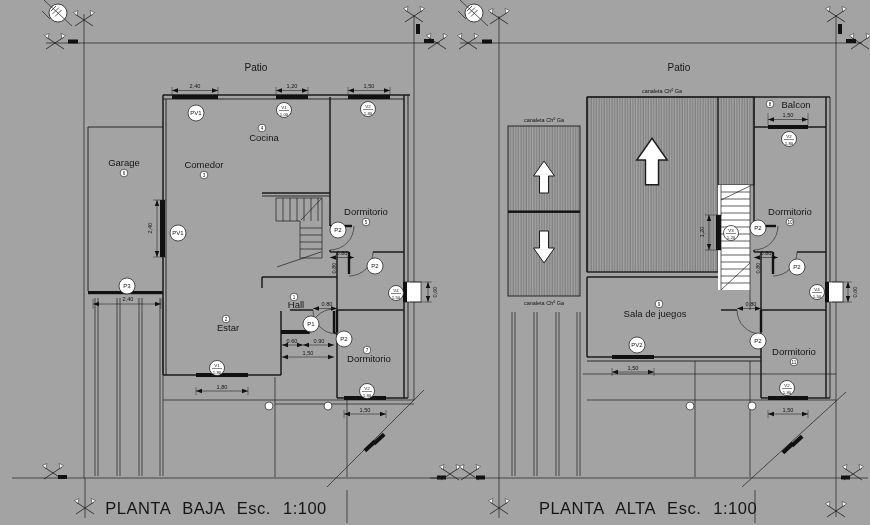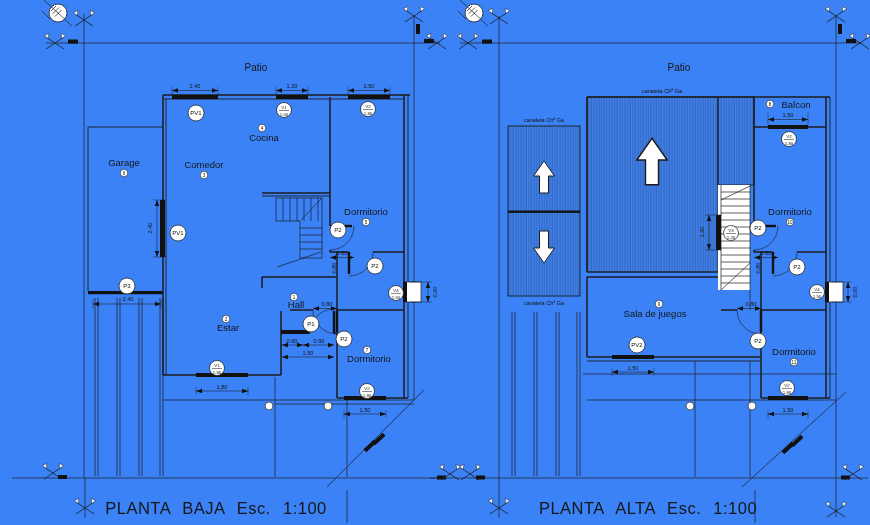--- a/index.html
+++ b/index.html
@@ -1,16 +1,16 @@
 <!DOCTYPE html>
 <html><head>
 <meta charset="utf-8">
 <style>
   html,body{margin:0;padding:0;background:#fff;}
-  #stage{position:relative;width:870px;height:525px;background:#3b82f6;overflow:hidden;}
+  #stage{position:relative;width:870px;height:525px;background:#a3a3a3;overflow:hidden;}
   svg{display:block;}
   svg text{fill:#151515;font-family:"Liberation Sans",sans-serif;}
   .thin{stroke:#1c1c1c;stroke-width:.7;fill:none;}
   .wall{stroke:#1c1c1c;stroke-width:1.5;fill:none;}
   .wall2{stroke:#1c1c1c;stroke-width:.9;fill:none;}
   .dim{stroke:#1c1c1c;stroke-width:.55;fill:none;marker-start:url(#ar);marker-end:url(#ar);}
   .ext{stroke:#1c1c1c;stroke-width:.45;fill:none;}
   .blk{fill:#111;stroke:none;}
   .roof{fill:url(#vh);stroke:#1c1c1c;stroke-width:.9;}
   .winbox{fill:#fff;stroke:#1c1c1c;stroke-width:.7;}

